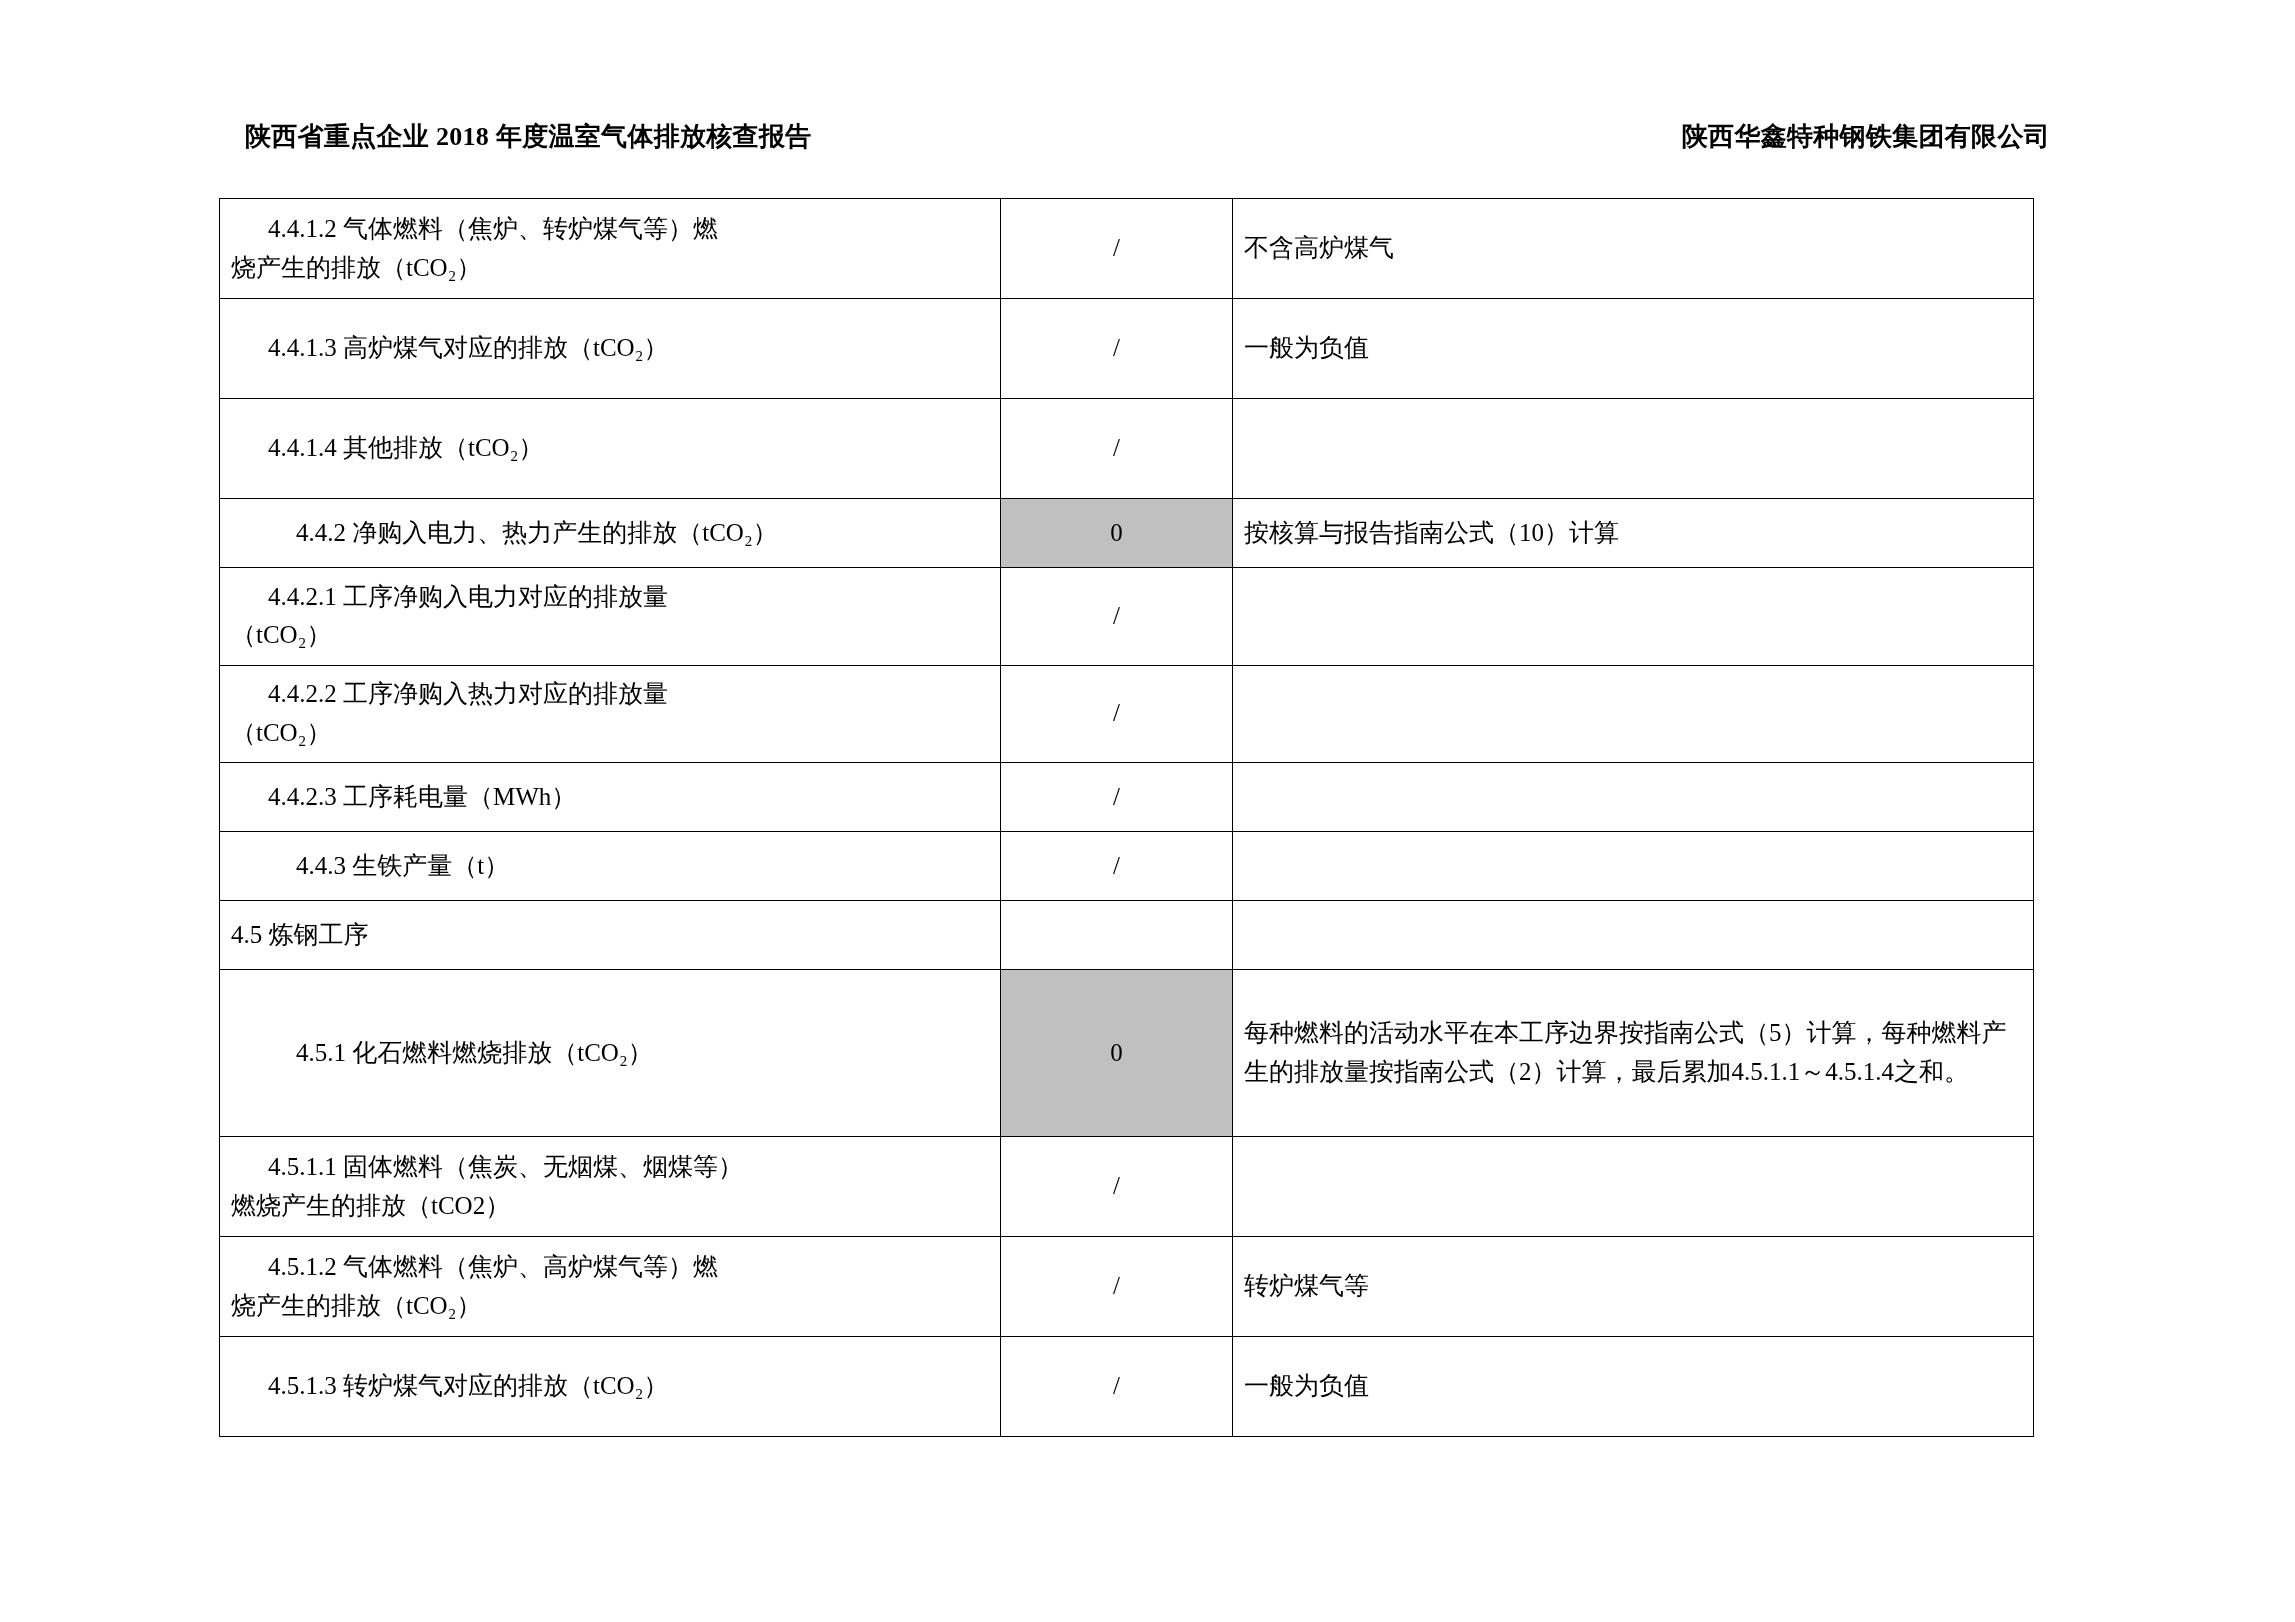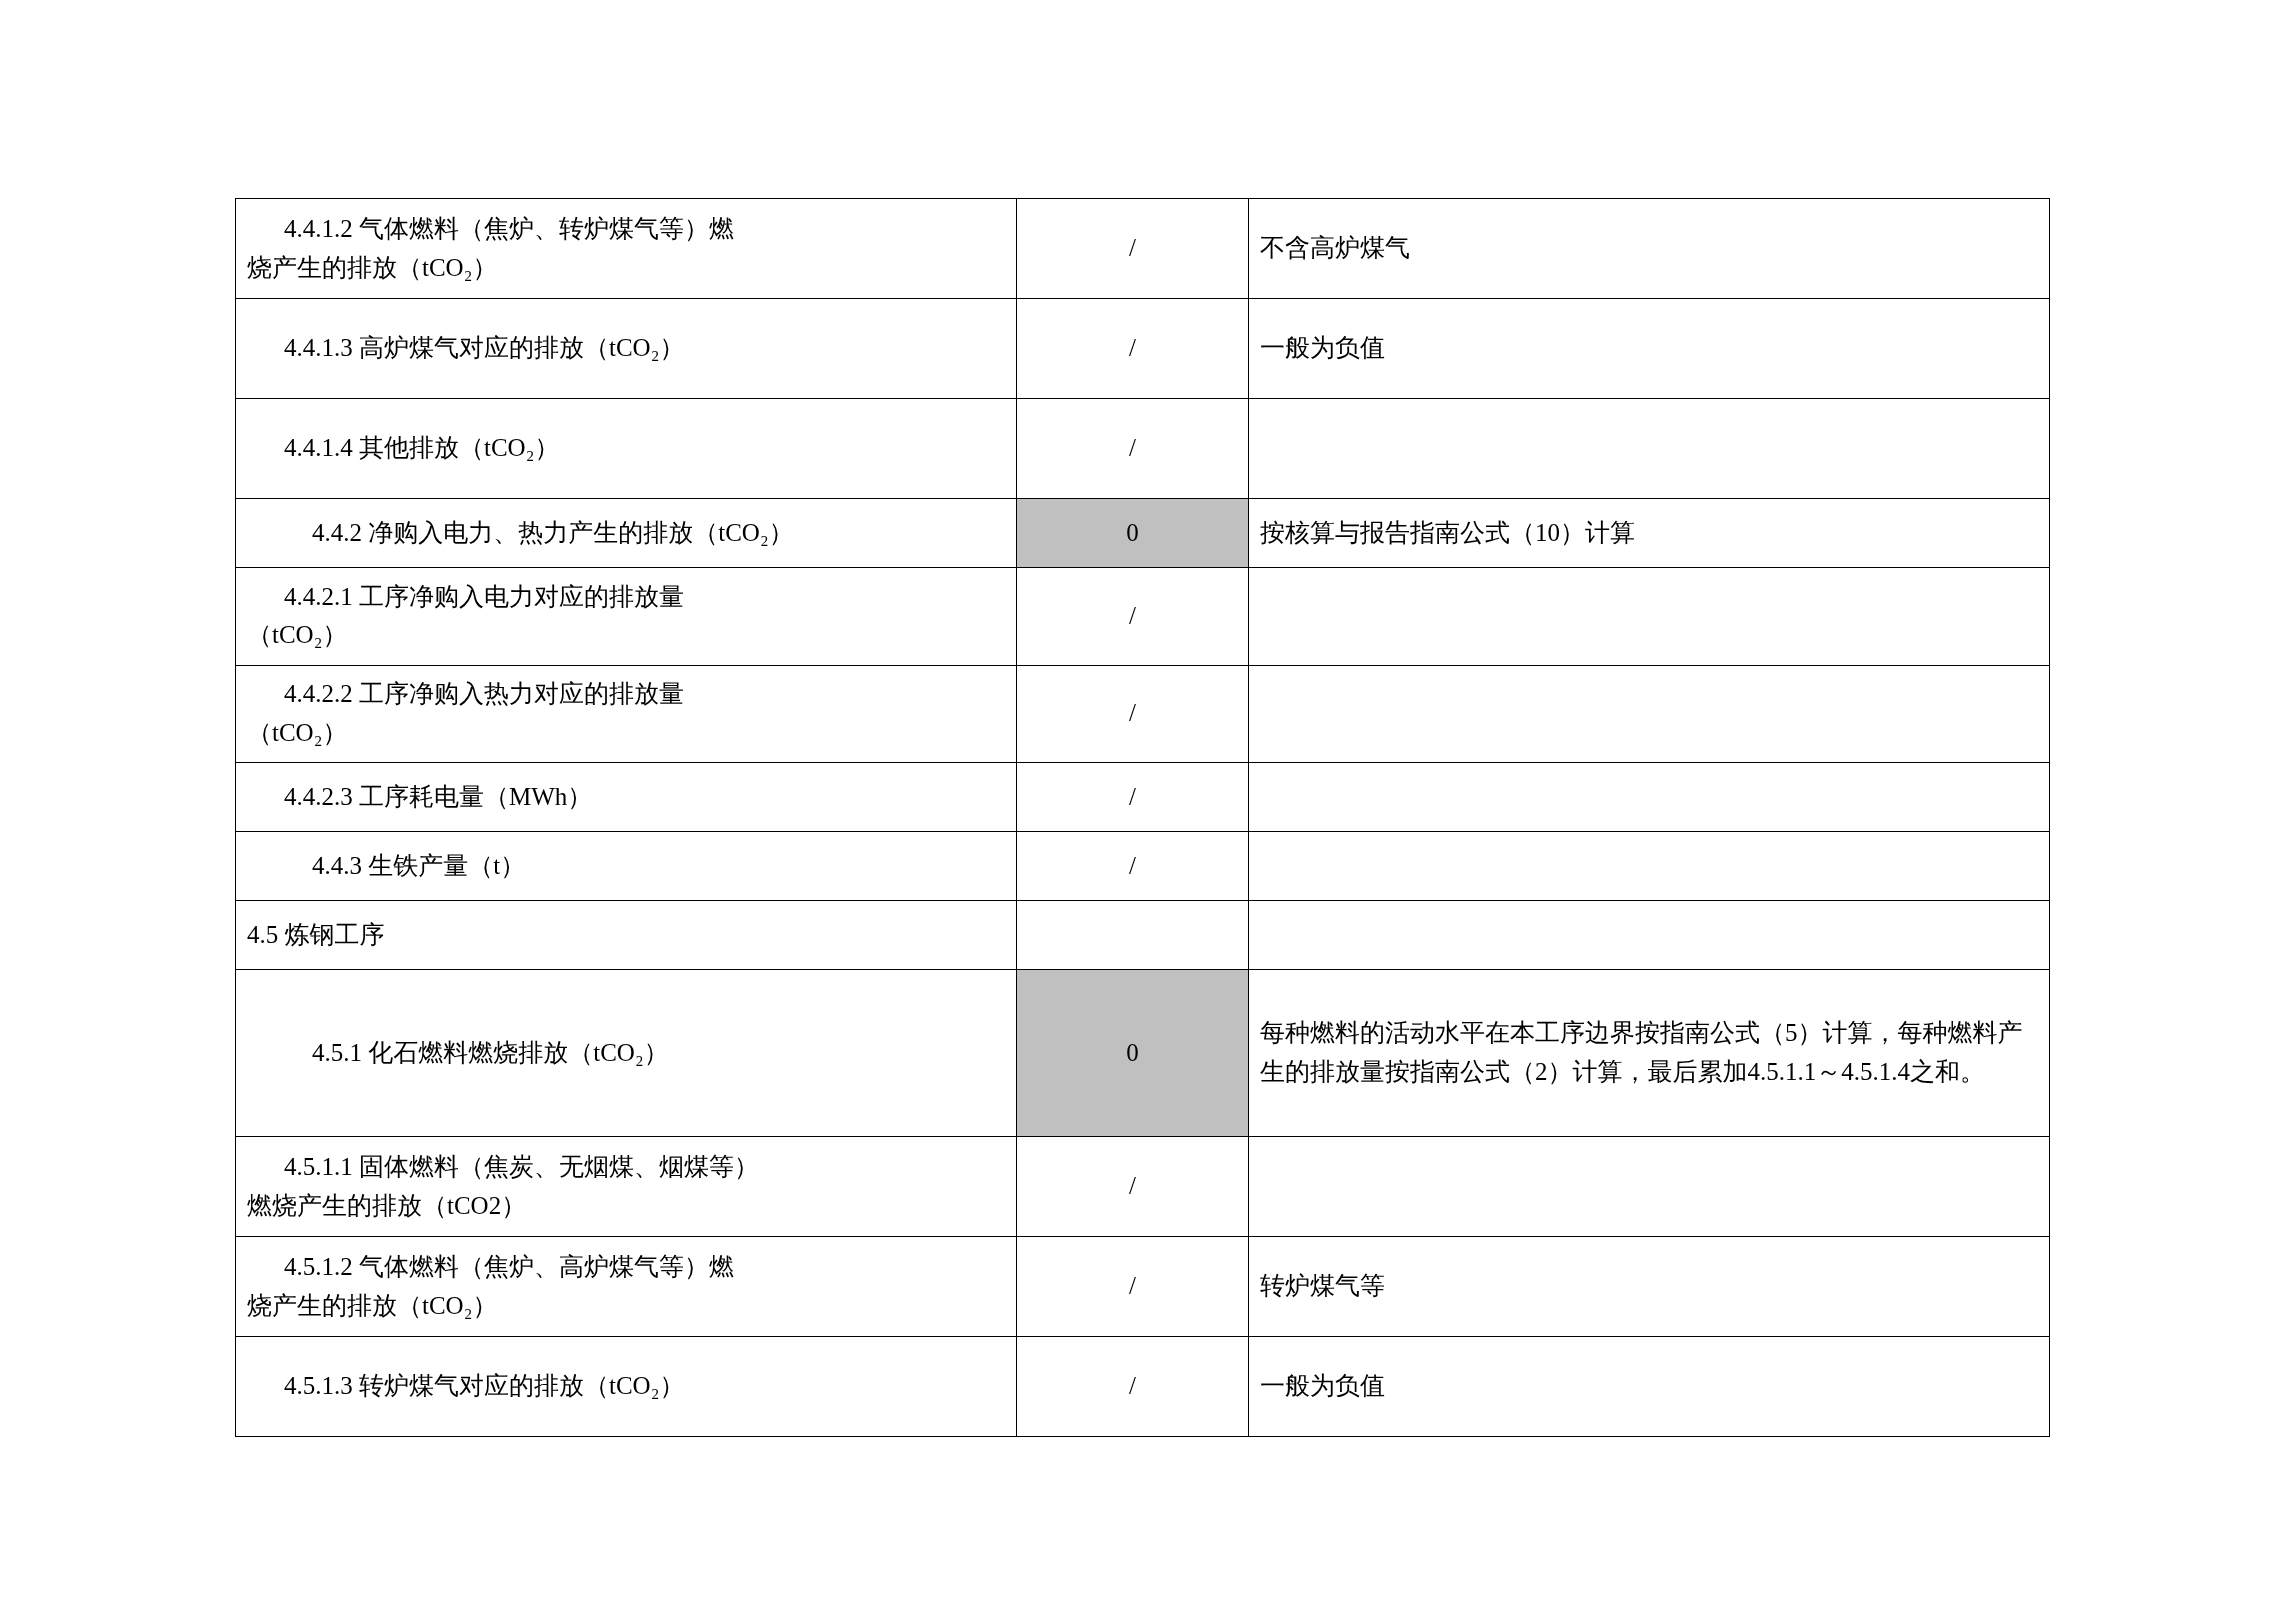--- a/index.html
+++ b/index.html
@@ -32,21 +32,21 @@
     font-size: 26px;
     font-weight: bold;
     letter-spacing: 0.3px;
   }
   .header-left, .header-right {
     white-space: nowrap;
   }
   .table-wrap {
     position: absolute;
     top: 198px;
-    left: 235px;
+    left: 219px;
     width: 1622px;
   }
   table.report {
     border-collapse: collapse;
     width: 100%;
     table-layout: fixed;
   }
   table.report td {
     border: 1.4px solid #000000;
     vertical-align: middle;
@@ -88,20 +88,24 @@
     width: 100%;
     text-align: center;
     font-size: 24.5px;
   }
 </style>
 </head>
 <body>
 
 <div class="page">
 
+  <div class="header">
+    <div class="header-left">陕西省重点企业 2018 年度温室气体排放核查报告</div>
+    <div class="header-right">陕西华鑫特种钢铁集团有限公司</div>
+  </div>
 
   <div class="table-wrap">
     <table class="report">
       <colgroup>
         <col class="c-item">
         <col class="c-val">
         <col class="c-note">
       </colgroup>
       <tbody>
 

